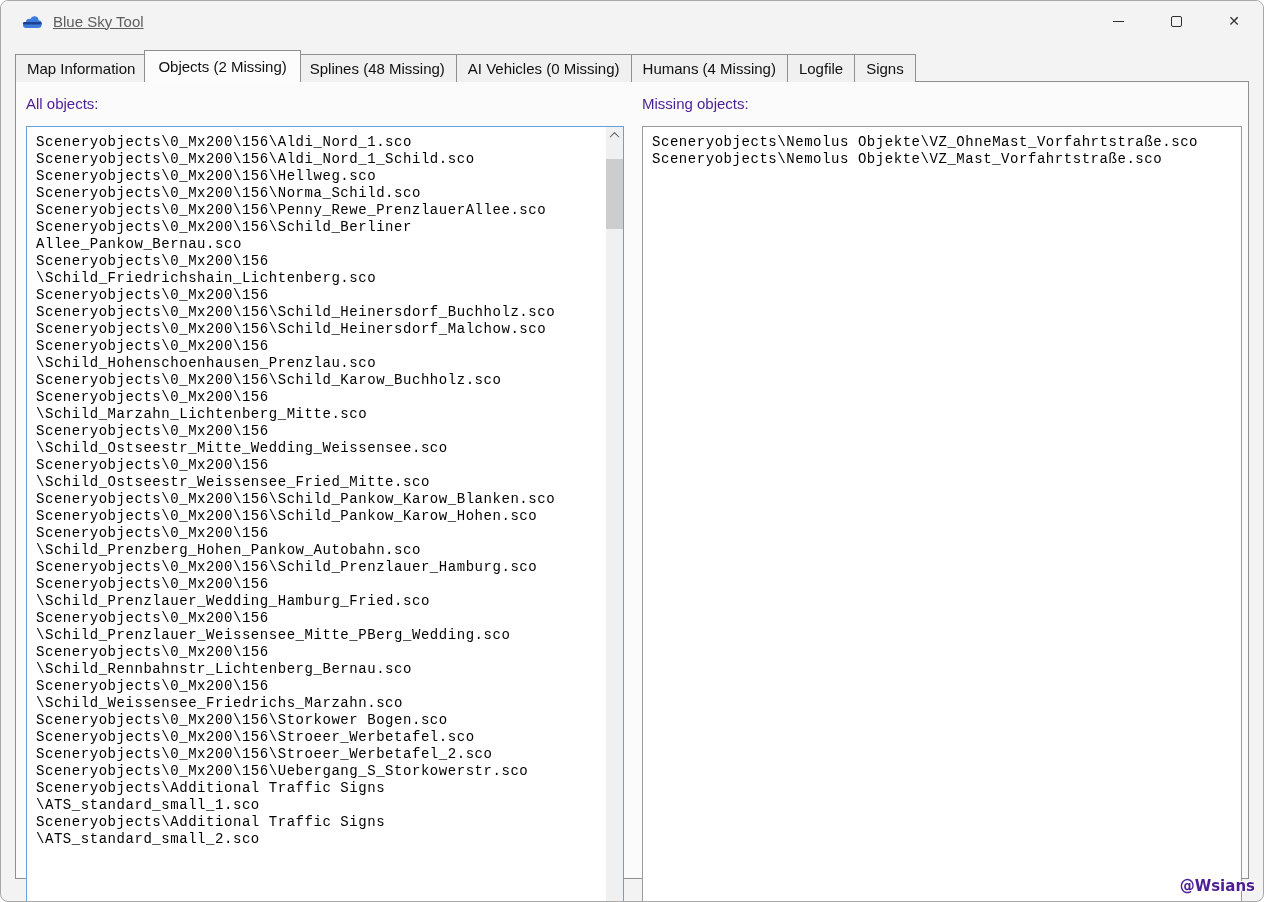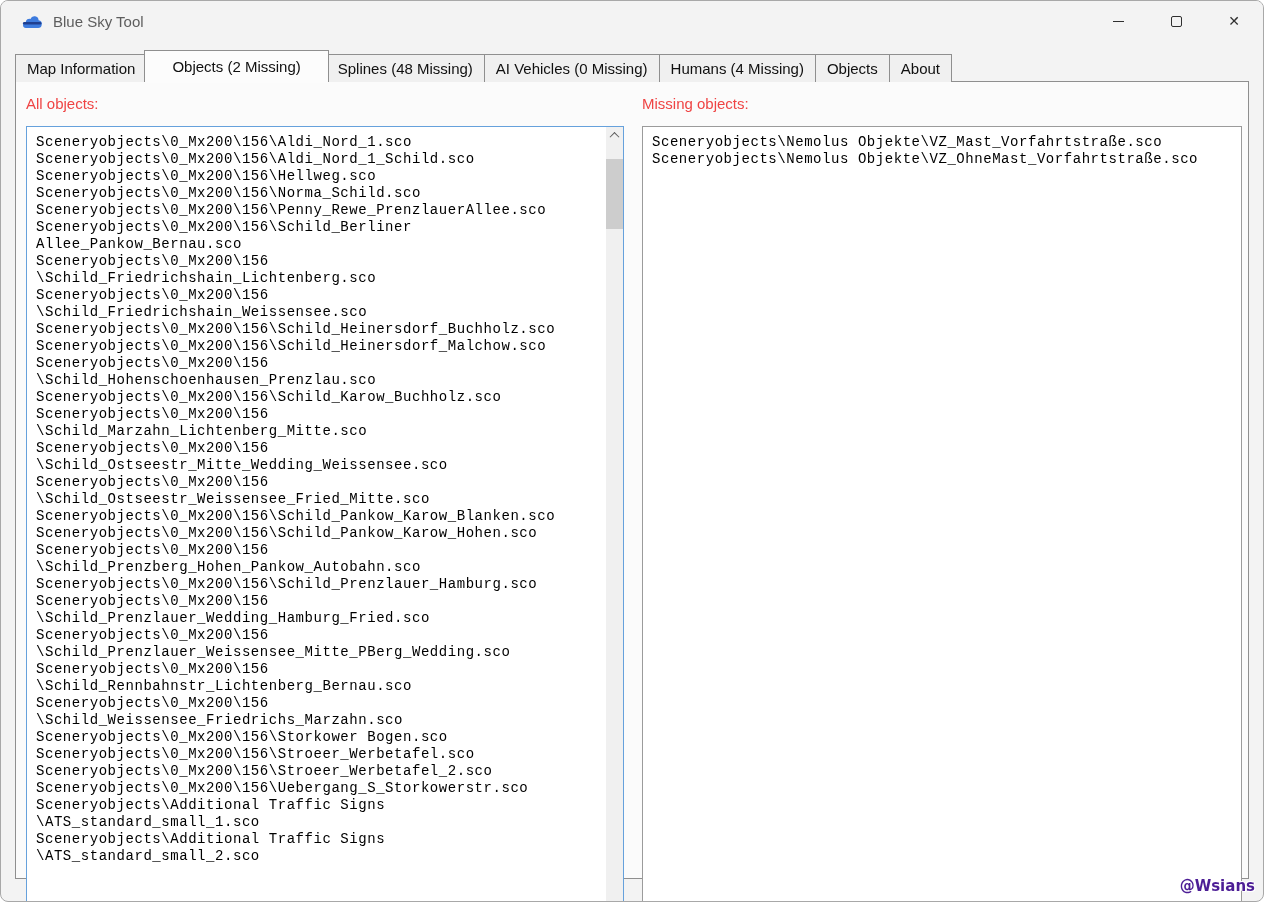--- a/index.html
+++ b/index.html
@@ -9,47 +9,47 @@
     position:absolute; inset:0;
     background:#f3f3f3;
     border:1px solid #a8a8a8;
     border-radius:8px;
     overflow:hidden;
   }
 
   
   .titlebar { position:absolute; left:0; top:0; right:0; height:40px; background:#f3f3f3; display:flex; align-items:center; }
   .titlebar .app-icon { margin-left:20px; width:22px; height:16px; flex:0 0 auto; }
-  .titlebar .title-text { margin-left:10px; font-size:15px; color:#5d5d5d; }
+  .titlebar .title-text { margin-left:10px; font-size:15px; color:#5d5d5d;text-decoration:underline; }
   .win-controls { position:absolute; right:0; top:0; height:40px; display:flex; }
   .win-btn { width:58px; height:40px; display:flex; align-items:center; justify-content:center; color:#2f2f2f; }
   .glyph-min { display:block; width:11px; height:1px; background:#2f2f2f; }
   .glyph-max { display:block; width:11px; height:11px; border:1.2px solid #2f2f2f; border-radius:2px; }
   .glyph-close { font-size:14px; font-weight:400; line-height:1; color:#2f2f2f; }
 
   
   .tabcontrol { position:absolute; left:14px; right:14px; top:50px; bottom:22px; }
   .tabstrip { position:relative; height:31px; display:flex; align-items:flex-end; z-index:2; }
   .tab {
     height:28px; padding:0 11px; display:flex; align-items:center;
     background:#f0f0f0; border:1px solid #8f8f8f; border-bottom:none;
     font-size:15px; color:#101010; margin-right:-1px; white-space:nowrap;
   }
   .tab.selected {
     height:32px; background:#fcfcfc; position:relative; z-index:3;
-    margin-left:-2px; margin-right:-3px; padding:0 27px;
+    margin-left:-2px; margin-right:-3px; padding:0 13px;
     box-shadow:0 1px 0 0 #fcfcfc;
   }
   .tabpage {
     position:absolute; left:0; right:0; top:30px; bottom:0;
     background:#fbfbfb; border:1px solid #8f8f8f;
   }
 
   
-  .panel-label { position:absolute; top:13px; font-size:15px; color:#ef4444; }
+  .panel-label { position:absolute; top:13px; font-size:15px; color:#4c1d95; }
   .label-left { left:10px; }
   .label-right { left:626px; }
 
   .textbox {
     position:absolute; top:44px; height:898px; background:#ffffff; overflow:hidden;
   }
   .textbox.all { left:10px;  width:598px; border:1px solid #66a1dc; }
   .textbox.missing { left:626px; width:600px; border:1px solid #9b9b9b; }
   .text-inner { position:absolute; inset:0; padding:7px 24px 0 9px; overflow:hidden; }
   .tline {
@@ -101,42 +101,41 @@
     </div>
   </div>
 
   <div class="tabcontrol">
     <div class="tabstrip">
         <div class="tab">Map Information</div>
         <div class="tab selected">Objects (2 Missing)</div>
         <div class="tab">Splines (48 Missing)</div>
         <div class="tab">AI Vehicles (0 Missing)</div>
         <div class="tab">Humans (4 Missing)</div>
-        <div class="tab">Objects</div>
-        <div class="tab">About</div>
+        <div class="tab">Logfile</div>
+        <div class="tab">Signs</div>
       </div>
 
     <div class="tabpage">
 
       <span class="panel-label label-left">All objects:</span>
       <span class="panel-label label-right">Missing objects:</span>
 
       <div class="textbox all">
         <div class="text-inner">
             <div class="tline">Sceneryobjects\0_Mx200\156\Aldi_Nord_1.sco</div>
             <div class="tline">Sceneryobjects\0_Mx200\156\Aldi_Nord_1_Schild.sco</div>
             <div class="tline">Sceneryobjects\0_Mx200\156\Hellweg.sco</div>
             <div class="tline">Sceneryobjects\0_Mx200\156\Norma_Schild.sco</div>
             <div class="tline">Sceneryobjects\0_Mx200\156\Penny_Rewe_PrenzlauerAllee.sco</div>
             <div class="tline">Sceneryobjects\0_Mx200\156\Schild_Berliner</div>
             <div class="tline">Allee_Pankow_Bernau.sco</div>
             <div class="tline">Sceneryobjects\0_Mx200\156</div>
             <div class="tline">\Schild_Friedrichshain_Lichtenberg.sco</div>
             <div class="tline">Sceneryobjects\0_Mx200\156</div>
-            <div class="tline">\Schild_Friedrichshain_Weissensee.sco</div>
             <div class="tline">Sceneryobjects\0_Mx200\156\Schild_Heinersdorf_Buchholz.sco</div>
             <div class="tline">Sceneryobjects\0_Mx200\156\Schild_Heinersdorf_Malchow.sco</div>
             <div class="tline">Sceneryobjects\0_Mx200\156</div>
             <div class="tline">\Schild_Hohenschoenhausen_Prenzlau.sco</div>
             <div class="tline">Sceneryobjects\0_Mx200\156\Schild_Karow_Buchholz.sco</div>
             <div class="tline">Sceneryobjects\0_Mx200\156</div>
             <div class="tline">\Schild_Marzahn_Lichtenberg_Mitte.sco</div>
             <div class="tline">Sceneryobjects\0_Mx200\156</div>
             <div class="tline">\Schild_Ostseestr_Mitte_Wedding_Weissensee.sco</div>
             <div class="tline">Sceneryobjects\0_Mx200\156</div>
@@ -169,22 +168,22 @@
             </div>
           <div class="scroll-thumb"></div>
           <div class="scroll-btn down">
               <span class="chev down"></span>
             </div>
         </div>
       </div>
 
       <div class="textbox missing">
         <div class="text-inner">
+            <div class="tline">Sceneryobjects\Nemolus Objekte\VZ_OhneMast_Vorfahrtstraße.sco</div>
             <div class="tline">Sceneryobjects\Nemolus Objekte\VZ_Mast_Vorfahrtstraße.sco</div>
-            <div class="tline">Sceneryobjects\Nemolus Objekte\VZ_OhneMast_Vorfahrtstraße.sco</div>
           </div>
       </div>
 
     </div>
   </div>
 
   <span class="watermark">@Wsians</span>
 </div>
 
 </body></html>

